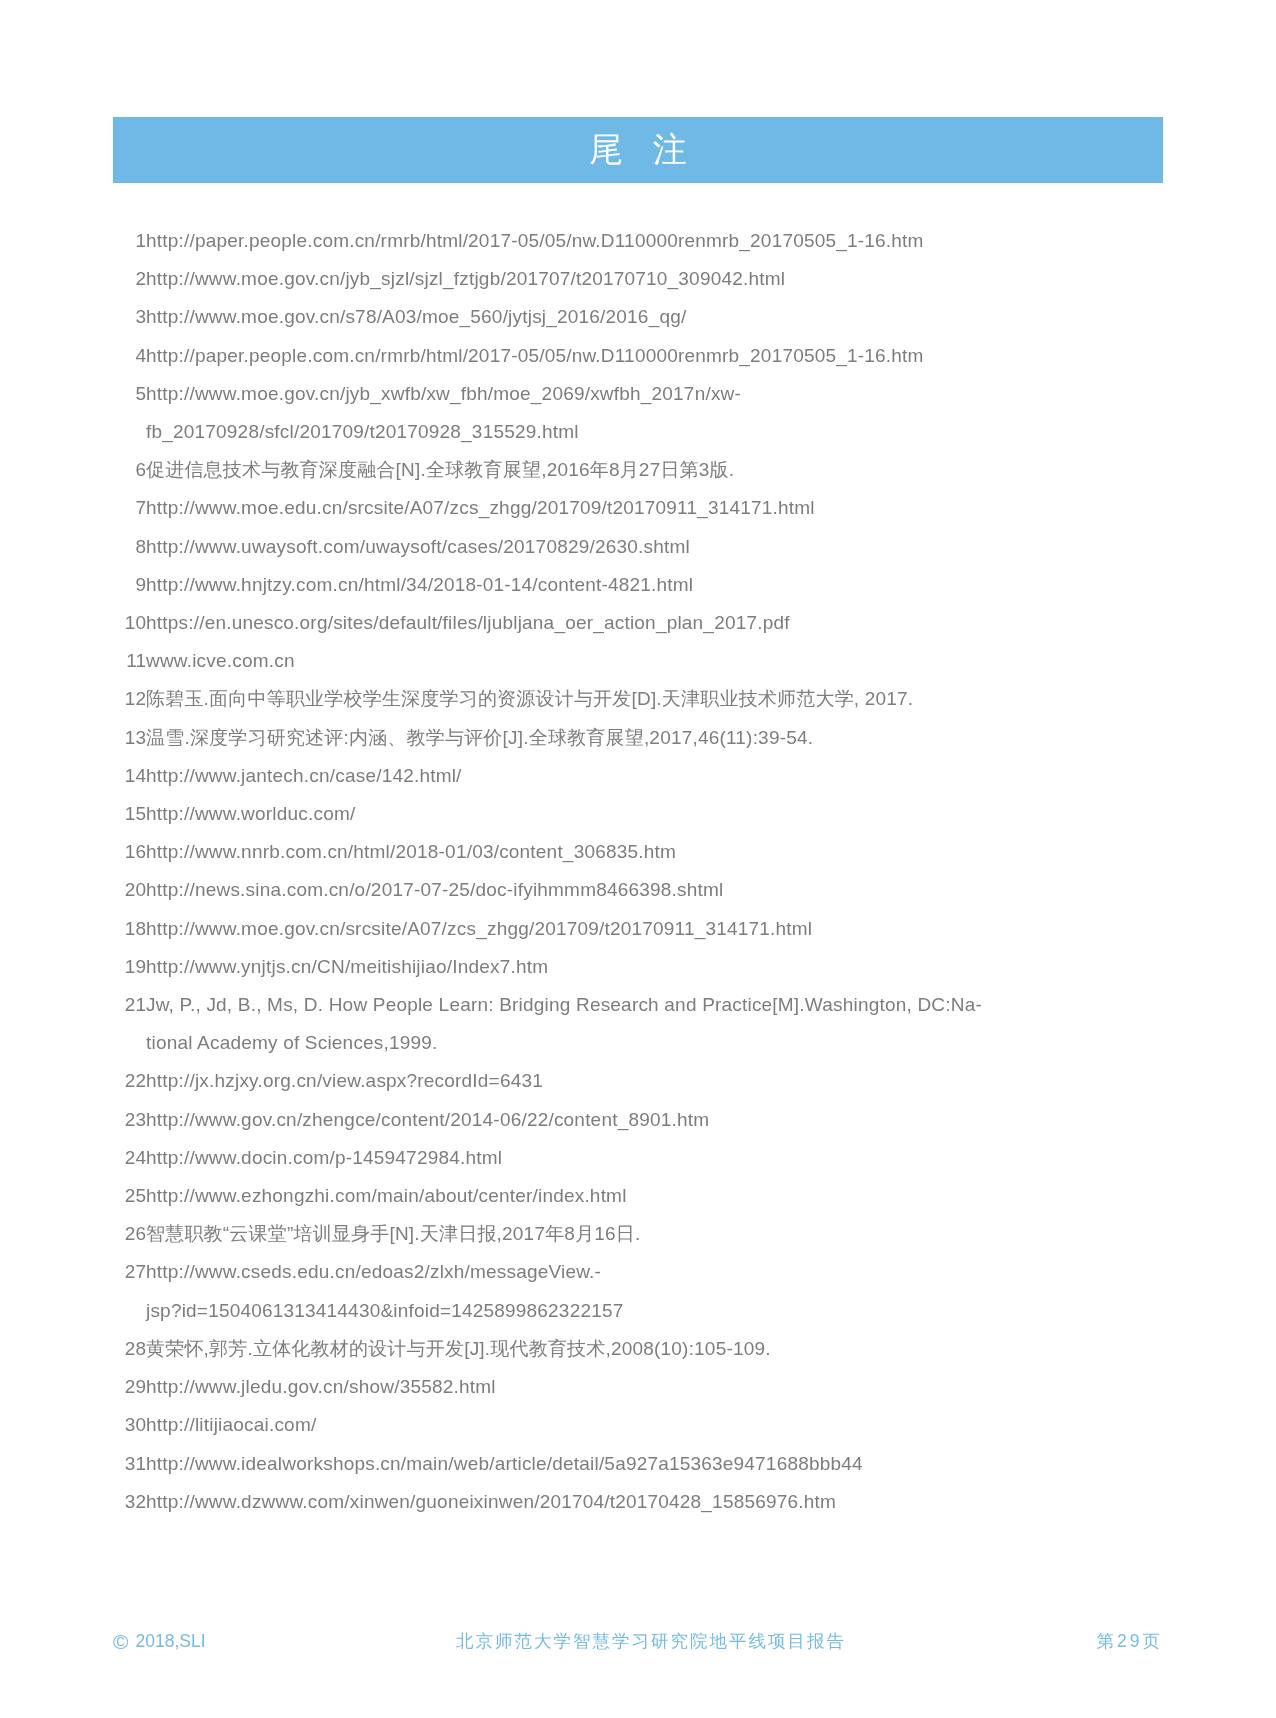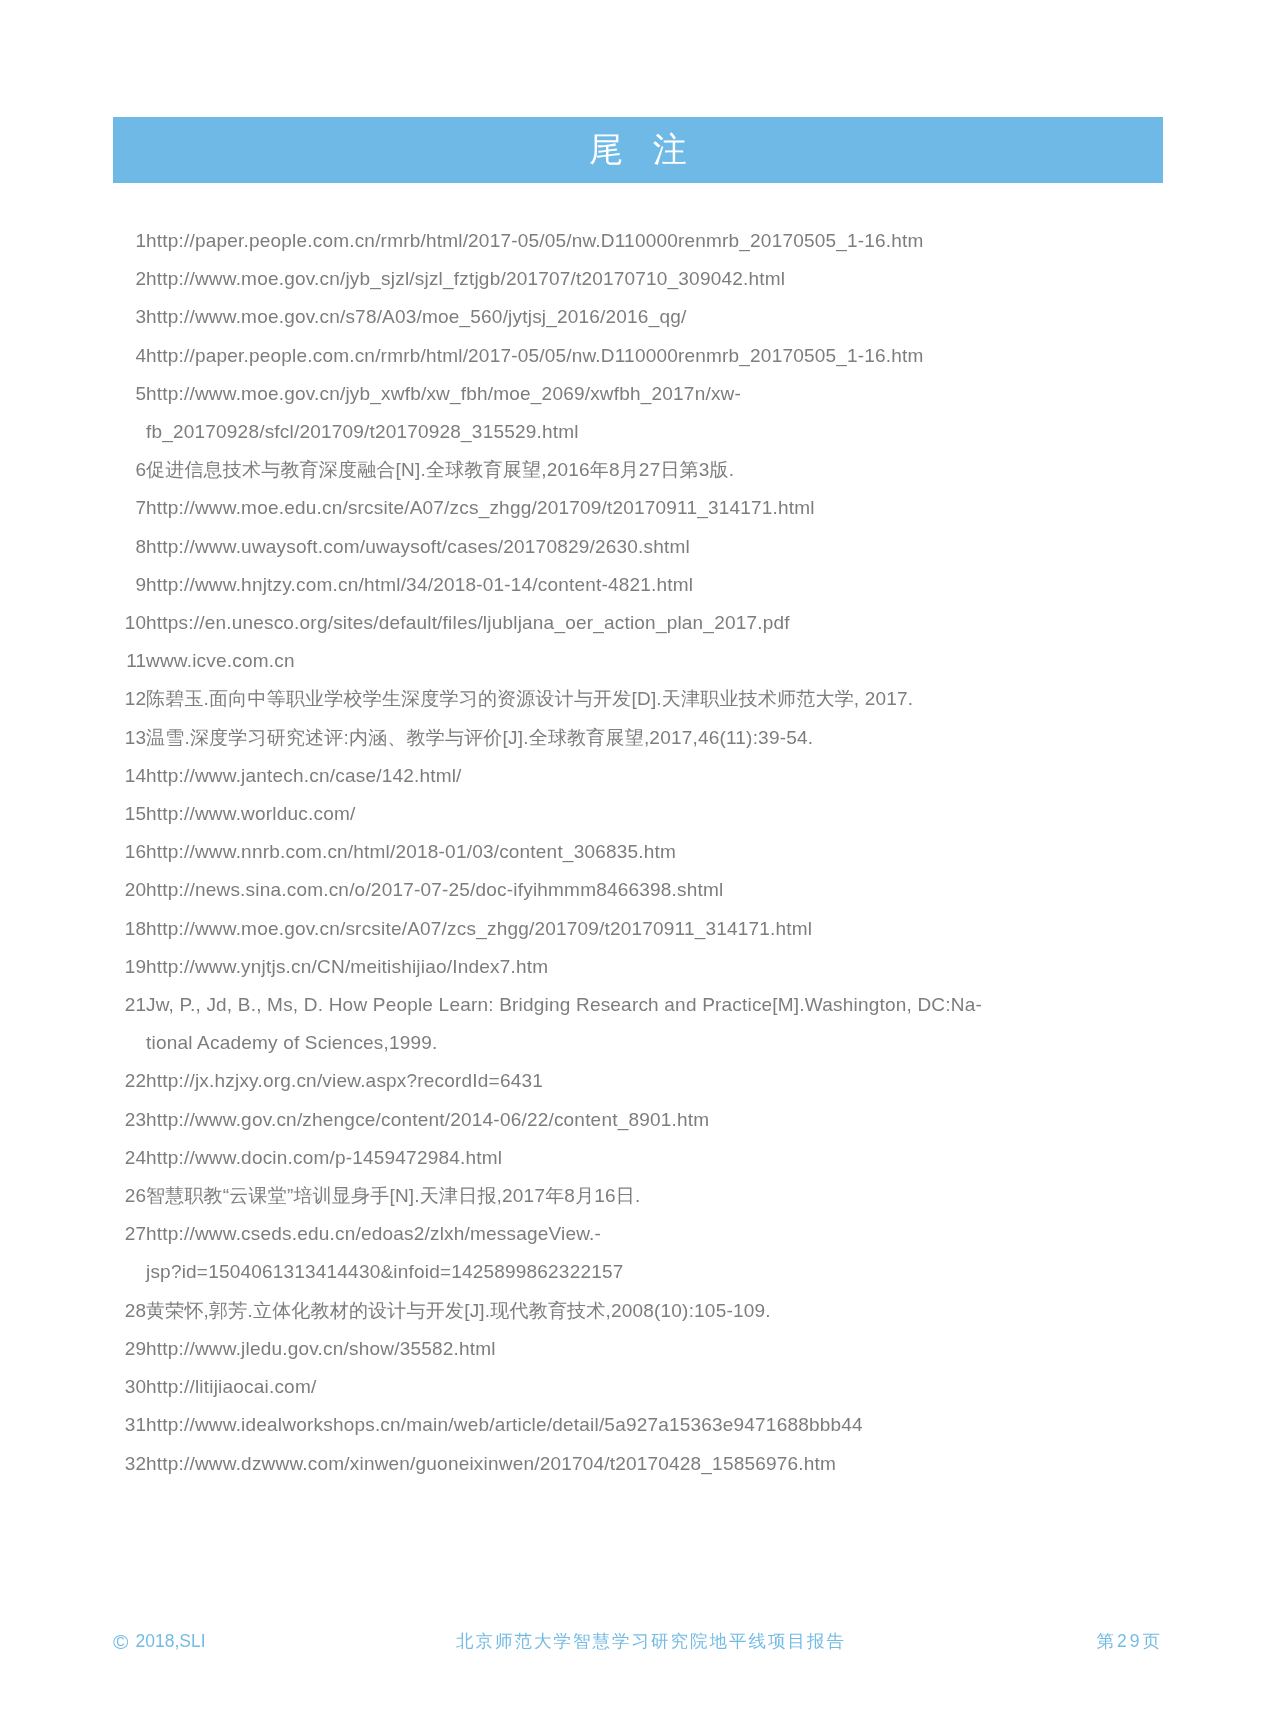--- a/index.html
+++ b/index.html
@@ -209,20 +209,24 @@
     <li class="endnote-row">
       <span class="endnote-num">23</span>
       <span class="endnote-text">http://www.gov.cn/zhengce/content/2014-06/22/content_8901.htm</span>
     </li>
 
     <li class="endnote-row">
       <span class="endnote-num">24</span>
       <span class="endnote-text">http://www.docin.com/p-1459472984.html</span>
     </li>
 
+    <li class="endnote-row">
+      <span class="endnote-num">25</span>
+      <span class="endnote-text">http://www.ezhongzhi.com/main/about/center/index.html</span>
+    </li>
 
     <li class="endnote-row">
       <span class="endnote-num">26</span>
       <span class="endnote-text">智慧职教“云课堂”培训显身手[N].天津日报,2017年8月16日.</span>
     </li>
 
     <li class="endnote-row">
       <span class="endnote-num">27</span>
       <span class="endnote-text">http://www.cseds.edu.cn/edoas2/zlxh/messageView.-
 jsp?id=1504061313414430&amp;infoid=1425899862322157</span>

